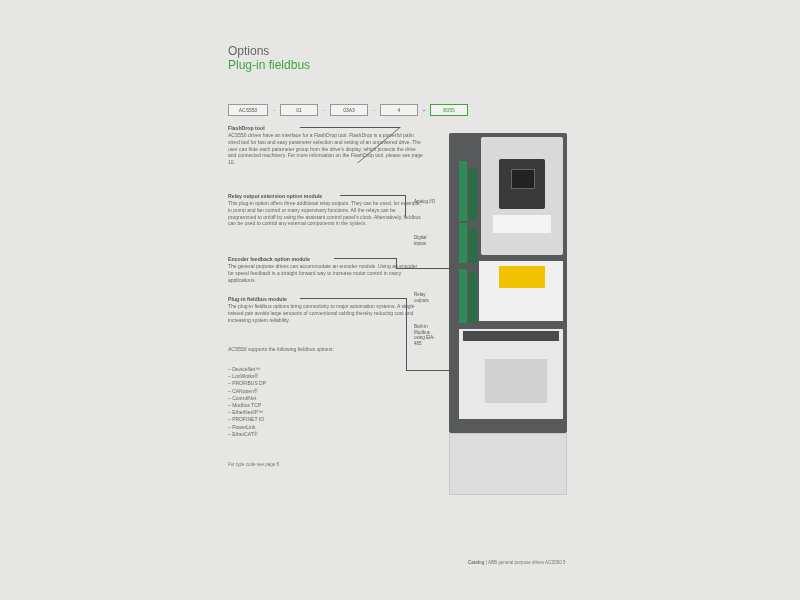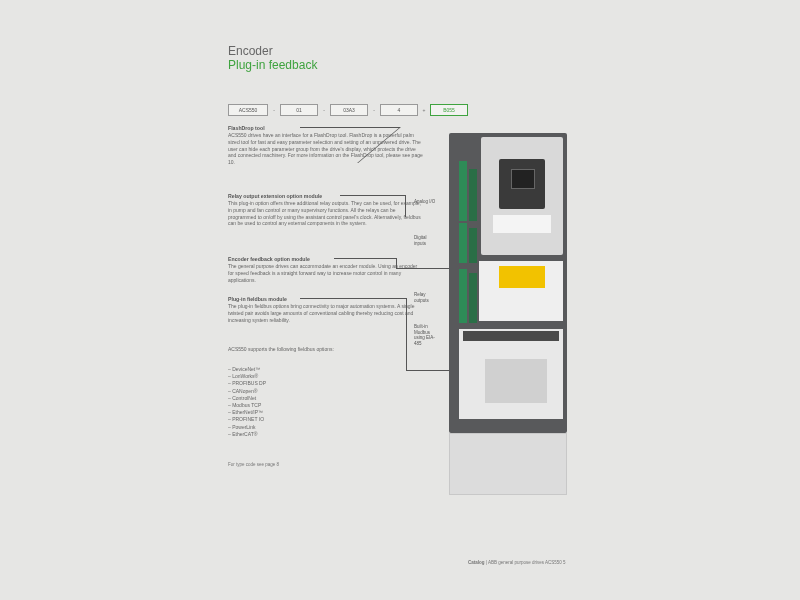--- a/index.html
+++ b/index.html
@@ -30,22 +30,22 @@
   .term.dark { background:#2a6e46; }
   .yellow { position:absolute; left:50px; top:133px; width:46px; height:22px; background:#f2c200; }
   .module-white { position:absolute; left:30px; top:128px; width:84px; height:60px; background:#efefef; }
   .fieldbus { position:absolute; left:10px; top:196px; width:104px; height:90px; background:#e8e8e8; }
   .slots { position:absolute; left:14px; top:198px; width:96px; height:10px; background:#4a4a4a; }
   .grille { position:absolute; left:36px; top:226px; width:62px; height:44px; background:#d0d0d0; }
 </style>
 </head>
 <body>
 
-<div class="title">Encoder</div>
-<div class="subtitle">Plug-in feedback</div>
+<div class="title">Options</div>
+<div class="subtitle">Plug-in fieldbus</div>
 
 <div class="codebar">
   <div class="code" style="width:38px">ACS550</div>
   <div class="sep">-</div>
   <div class="code" style="width:36px">01</div>
   <div class="sep">-</div>
   <div class="code" style="width:36px">03A3</div>
   <div class="sep">-</div>
   <div class="code" style="width:36px">4</div>
   <div class="sep">+</div>

